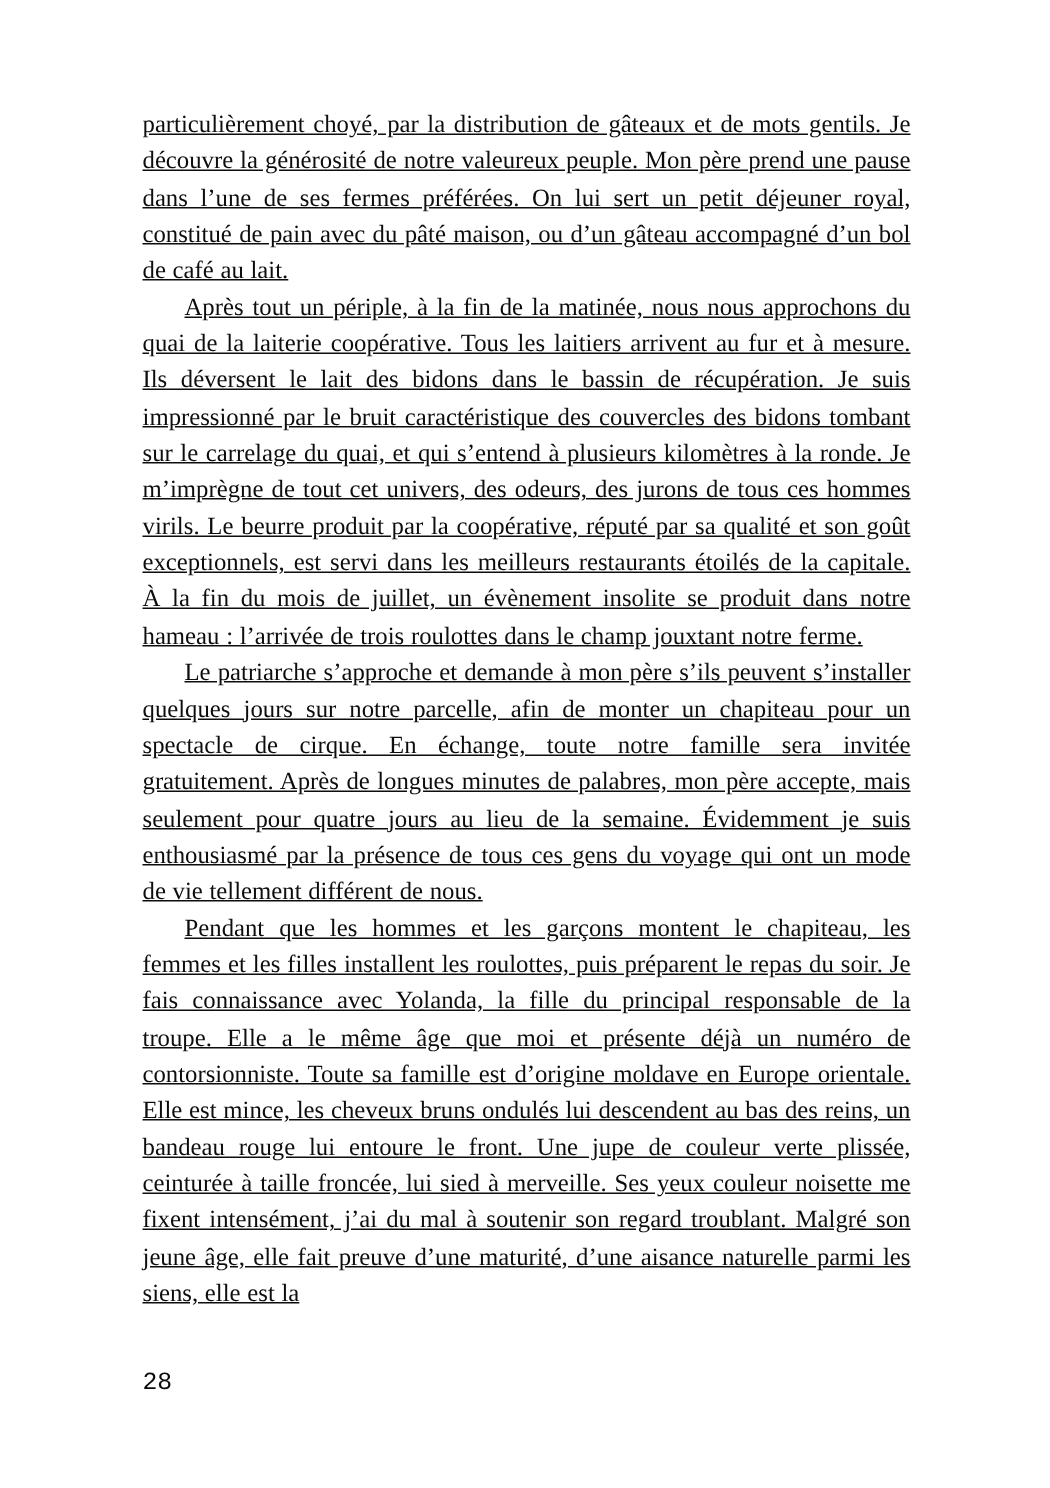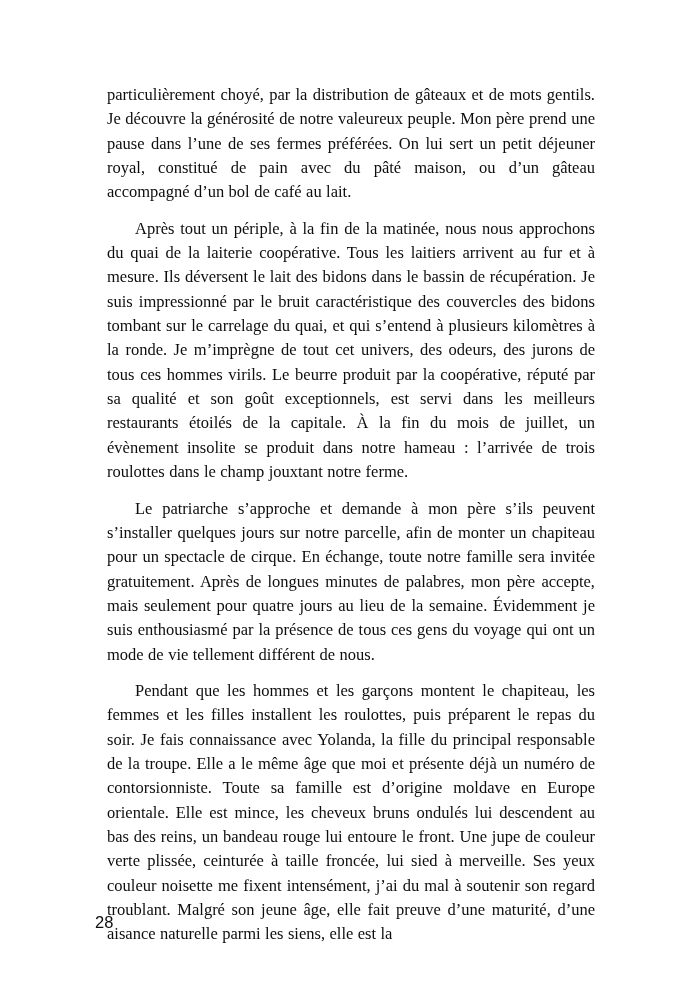--- a/index.html
+++ b/index.html
@@ -25,31 +25,32 @@
     top: 71px;
     width: 512px;
     font-family: "Liberation Serif", "DejaVu Serif", serif;
     font-size: 16.5px;
     line-height: 24.35px;
     text-align: justify;
     hyphens: none;
     word-spacing: 0.02em;
   }
   .text-block p {
-    margin: 12px;
+    margin: 0;
     padding: 0;
+    text-decoration: underline;
   }
   .text-block p.indent {
     text-indent: 28px;
   }
   .page-number {
     position: absolute;
     left: 95px;
     top: 910px;
-    font-family: Liberation Sans, sans-serif;
+    font-family: Liberation Mono, monospace;
     font-size: 16.5px;
     line-height: 24px;
     color: #0d0d0d;
   }
 </style>
 </head>
 <body>
 
 <div class="page">
   <div class="text-block">

